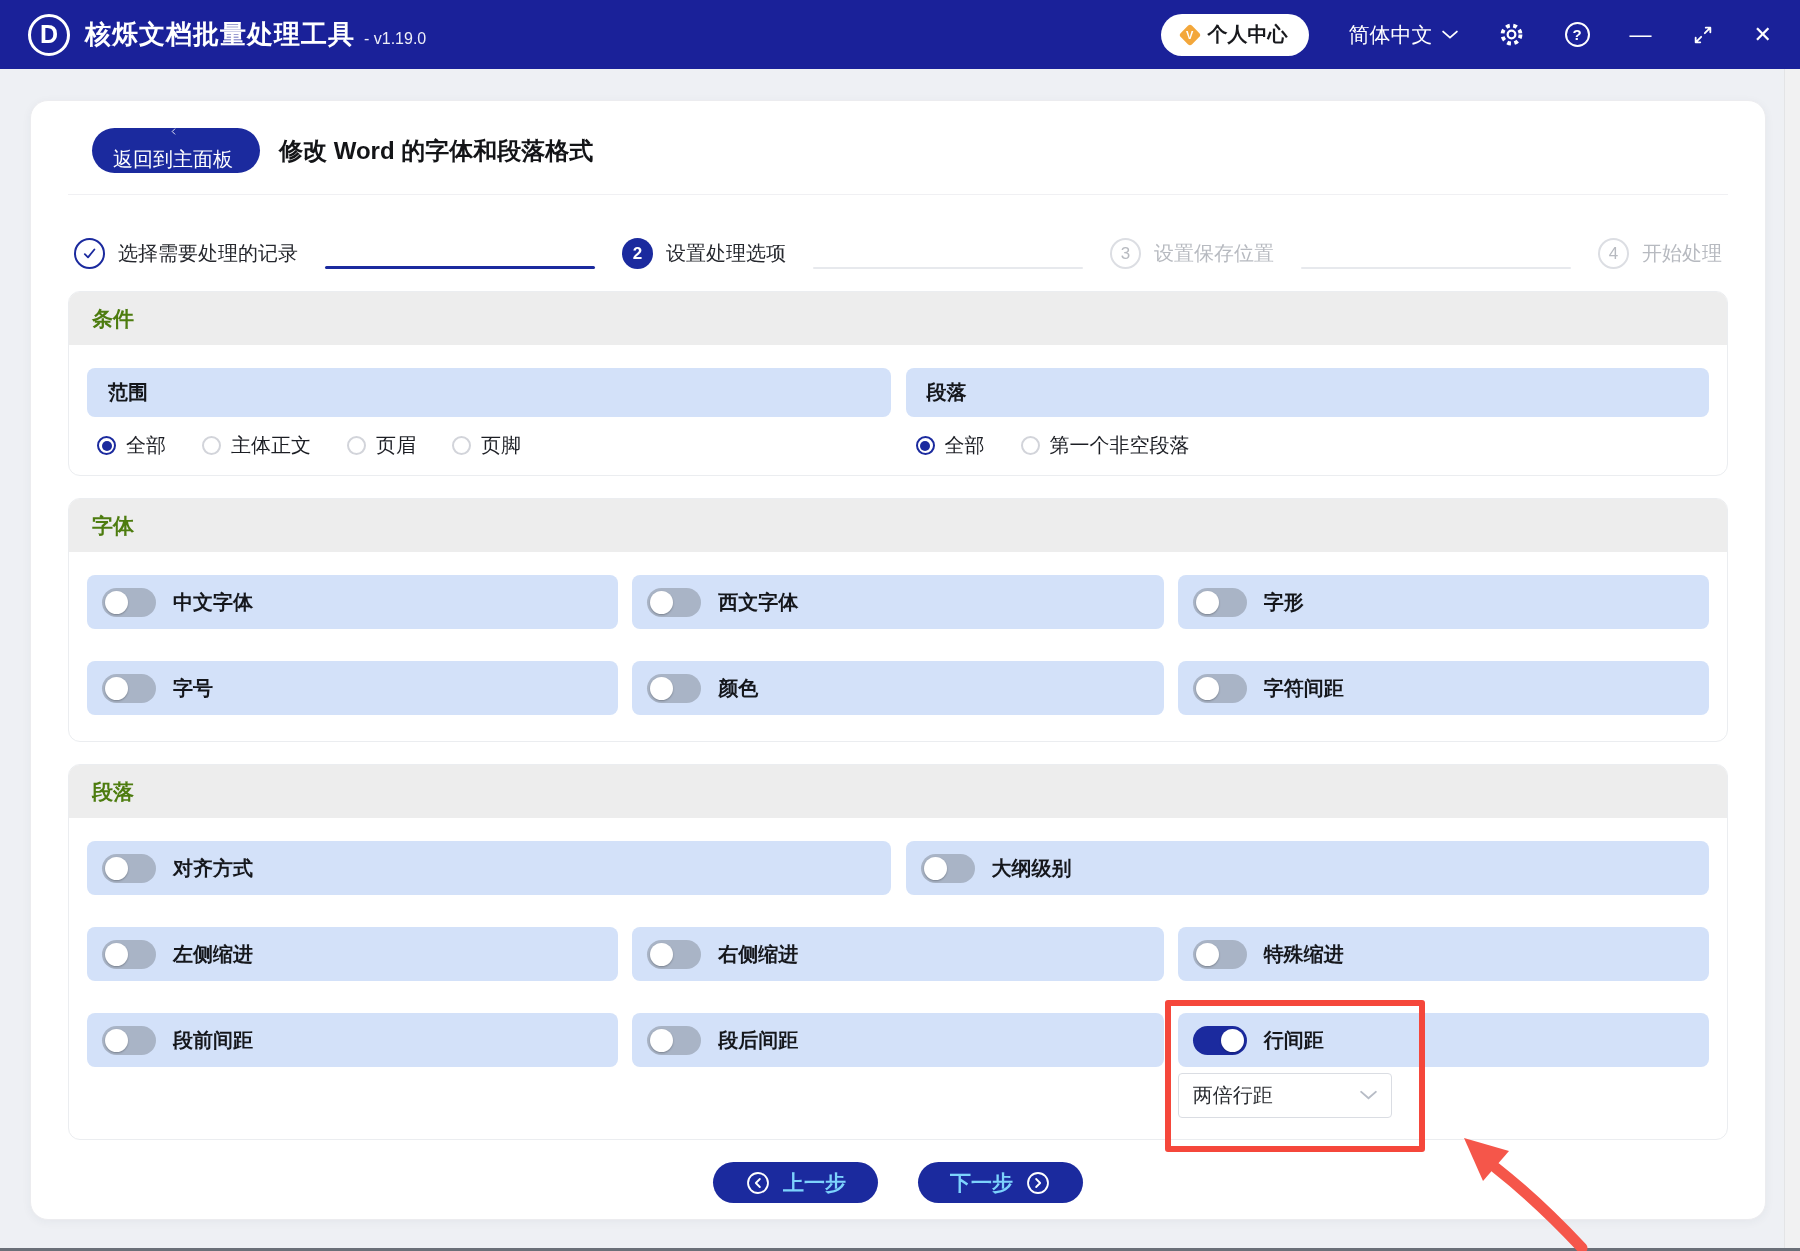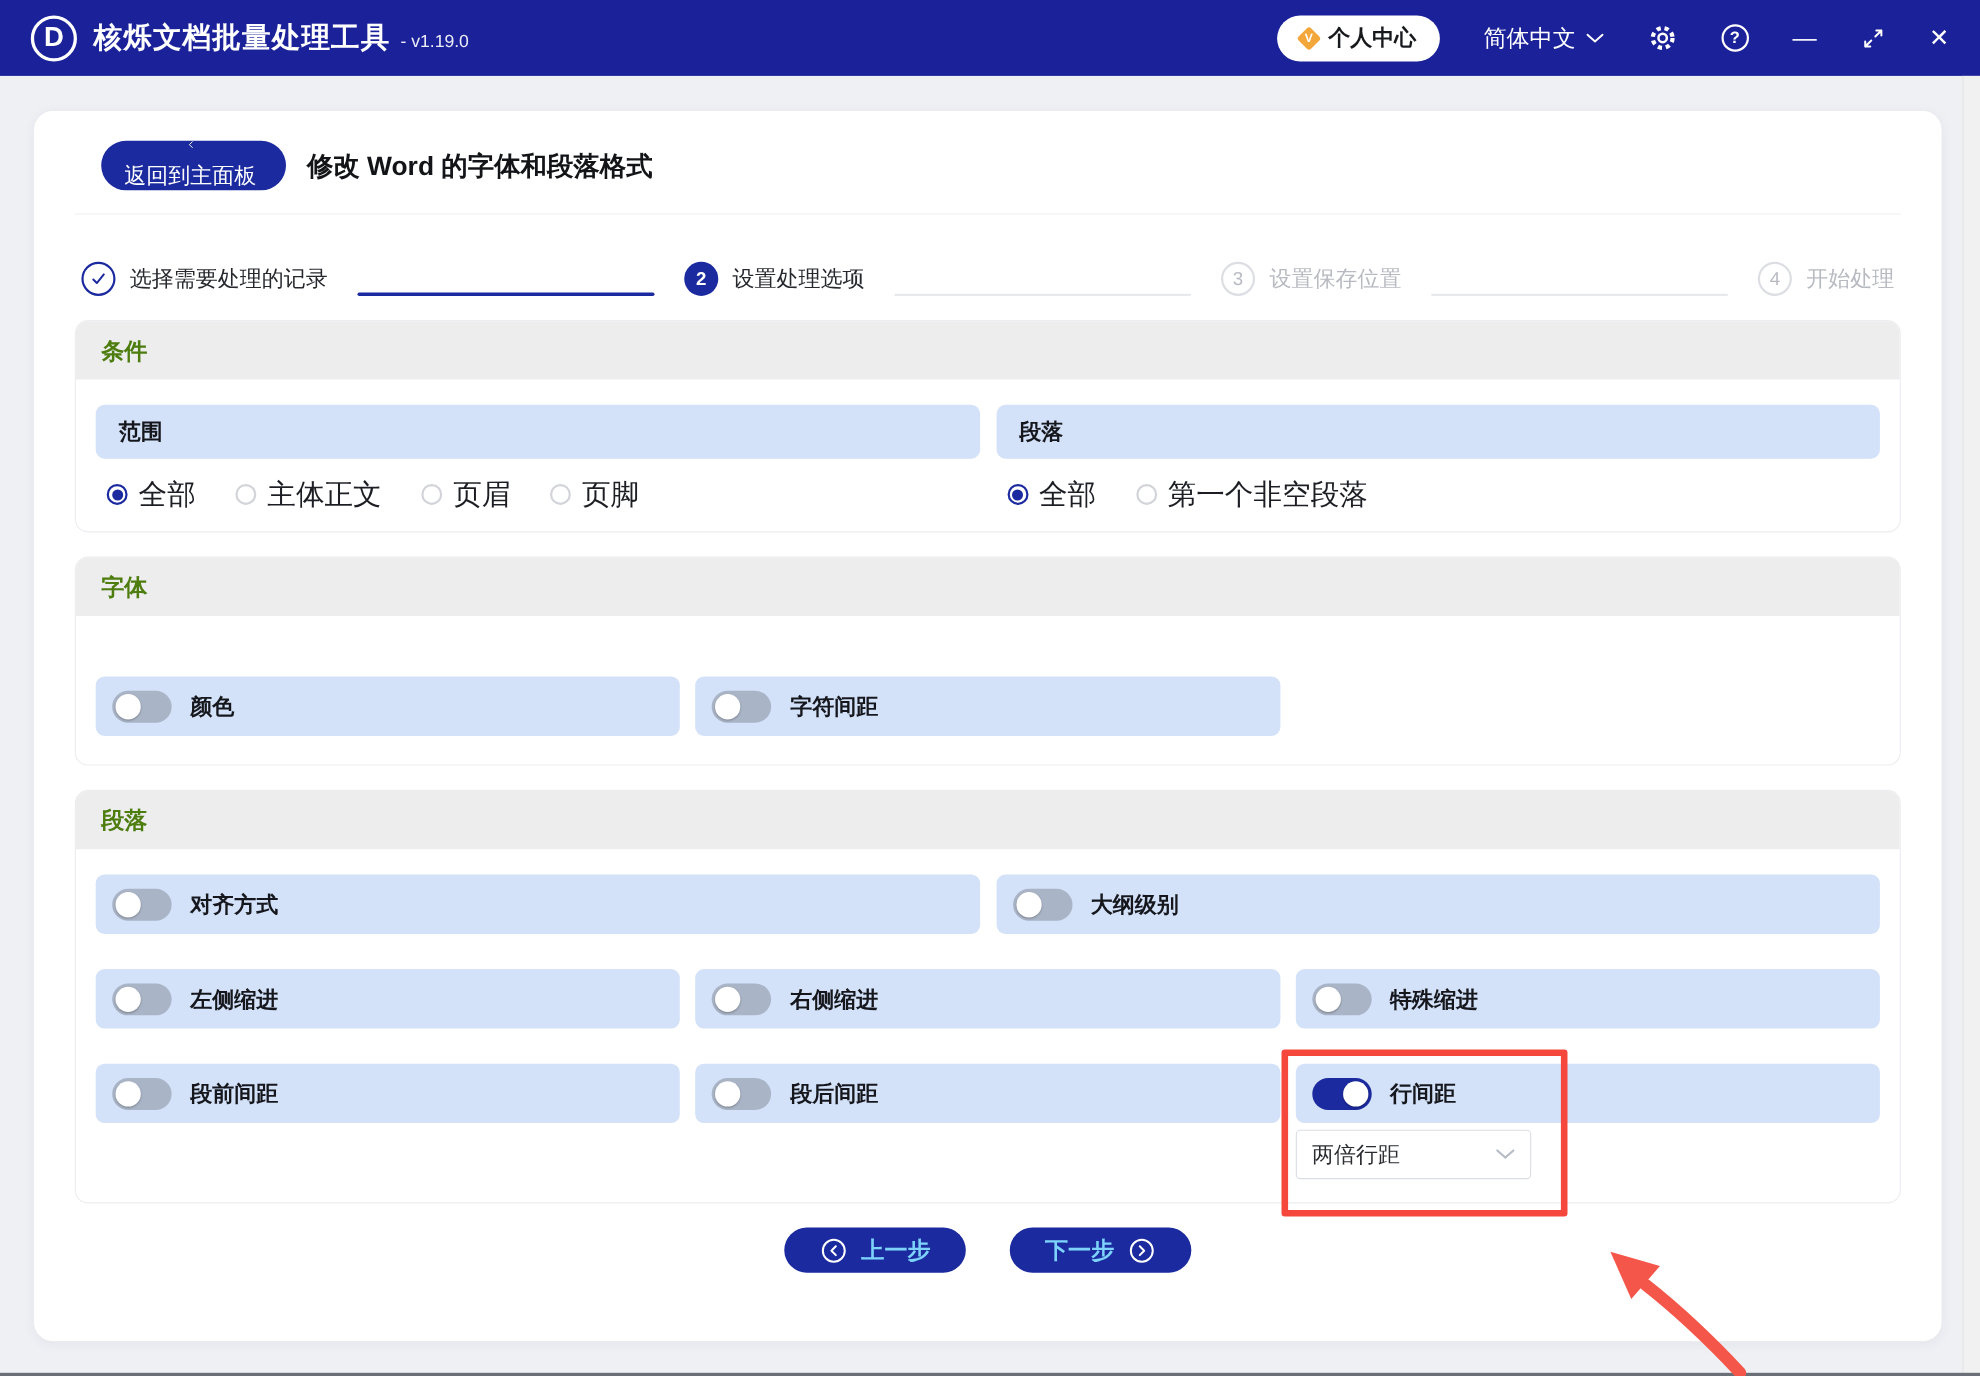--- a/index.html
+++ b/index.html
@@ -93,21 +93,21 @@
   .grid2 { display:grid; grid-template-columns:1fr 1fr; gap:15px; }
   .grid3 { display:grid; grid-template-columns:1fr 1fr 1fr; gap:14px; align-items:start; }
   .rowgap { margin-top:32px; }
 
   .subheader {
     background:#d3e1f9; border-radius:8px; height:49px;
     display:flex; align-items:center; padding:0 21px;
     font-size:20px; font-weight:bold; color:#15171c;
   }
   .radios { display:flex; align-items:center; gap:36px; padding:15px 10px 2px 10px; }
-  .radio { display:flex; align-items:center; gap:10px; font-size:26px; cursor:pointer; }
+  .radio { display:flex; align-items:center; gap:10px; font-size:20px; cursor:pointer; }
   .rdot {
     width:19px; height:19px; border-radius:50%；
   }
   .rdot {
     width:19px; height:19px; border-radius:50%; border:2px solid #d2d4da; background:#fff;
     position:relative; flex:none;
   }
   .rdot.selected { border-color:#1b2a9e; }
   .rdot.selected::after {
     content:""; position:absolute; inset:2.5px; border-radius:50%; background:#1b2a9e;
@@ -288,21 +288,47 @@
             </label>
           </div>
         </div>
       </div>
     </div>
   </div>
 
   <div class="section">
     <div class="section-header">字体</div>
     <div class="section-body">
+      <div class="grid3">
+        <div class="trow">
+          <span class="toggle">
+              <span class="knob"></span>
+            </span>
+          <span class="tlabel">中文字体</span>
+        </div>
+        <div class="trow">
+          <span class="toggle">
+              <span class="knob"></span>
+            </span>
+          <span class="tlabel">西文字体</span>
+        </div>
+        <div class="trow">
+          <span class="toggle">
+              <span class="knob"></span>
+            </span>
+          <span class="tlabel">字形</span>
+        </div>
+      </div>
       <div class="grid3 rowgap">
+        <div class="trow">
+          <span class="toggle">
+              <span class="knob"></span>
+            </span>
+          <span class="tlabel">字号</span>
+        </div>
         <div class="trow">
           <span class="toggle">
               <span class="knob"></span>
             </span>
           <span class="tlabel">颜色</span>
         </div>
         <div class="trow">
           <span class="toggle">
               <span class="knob"></span>
             </span>

